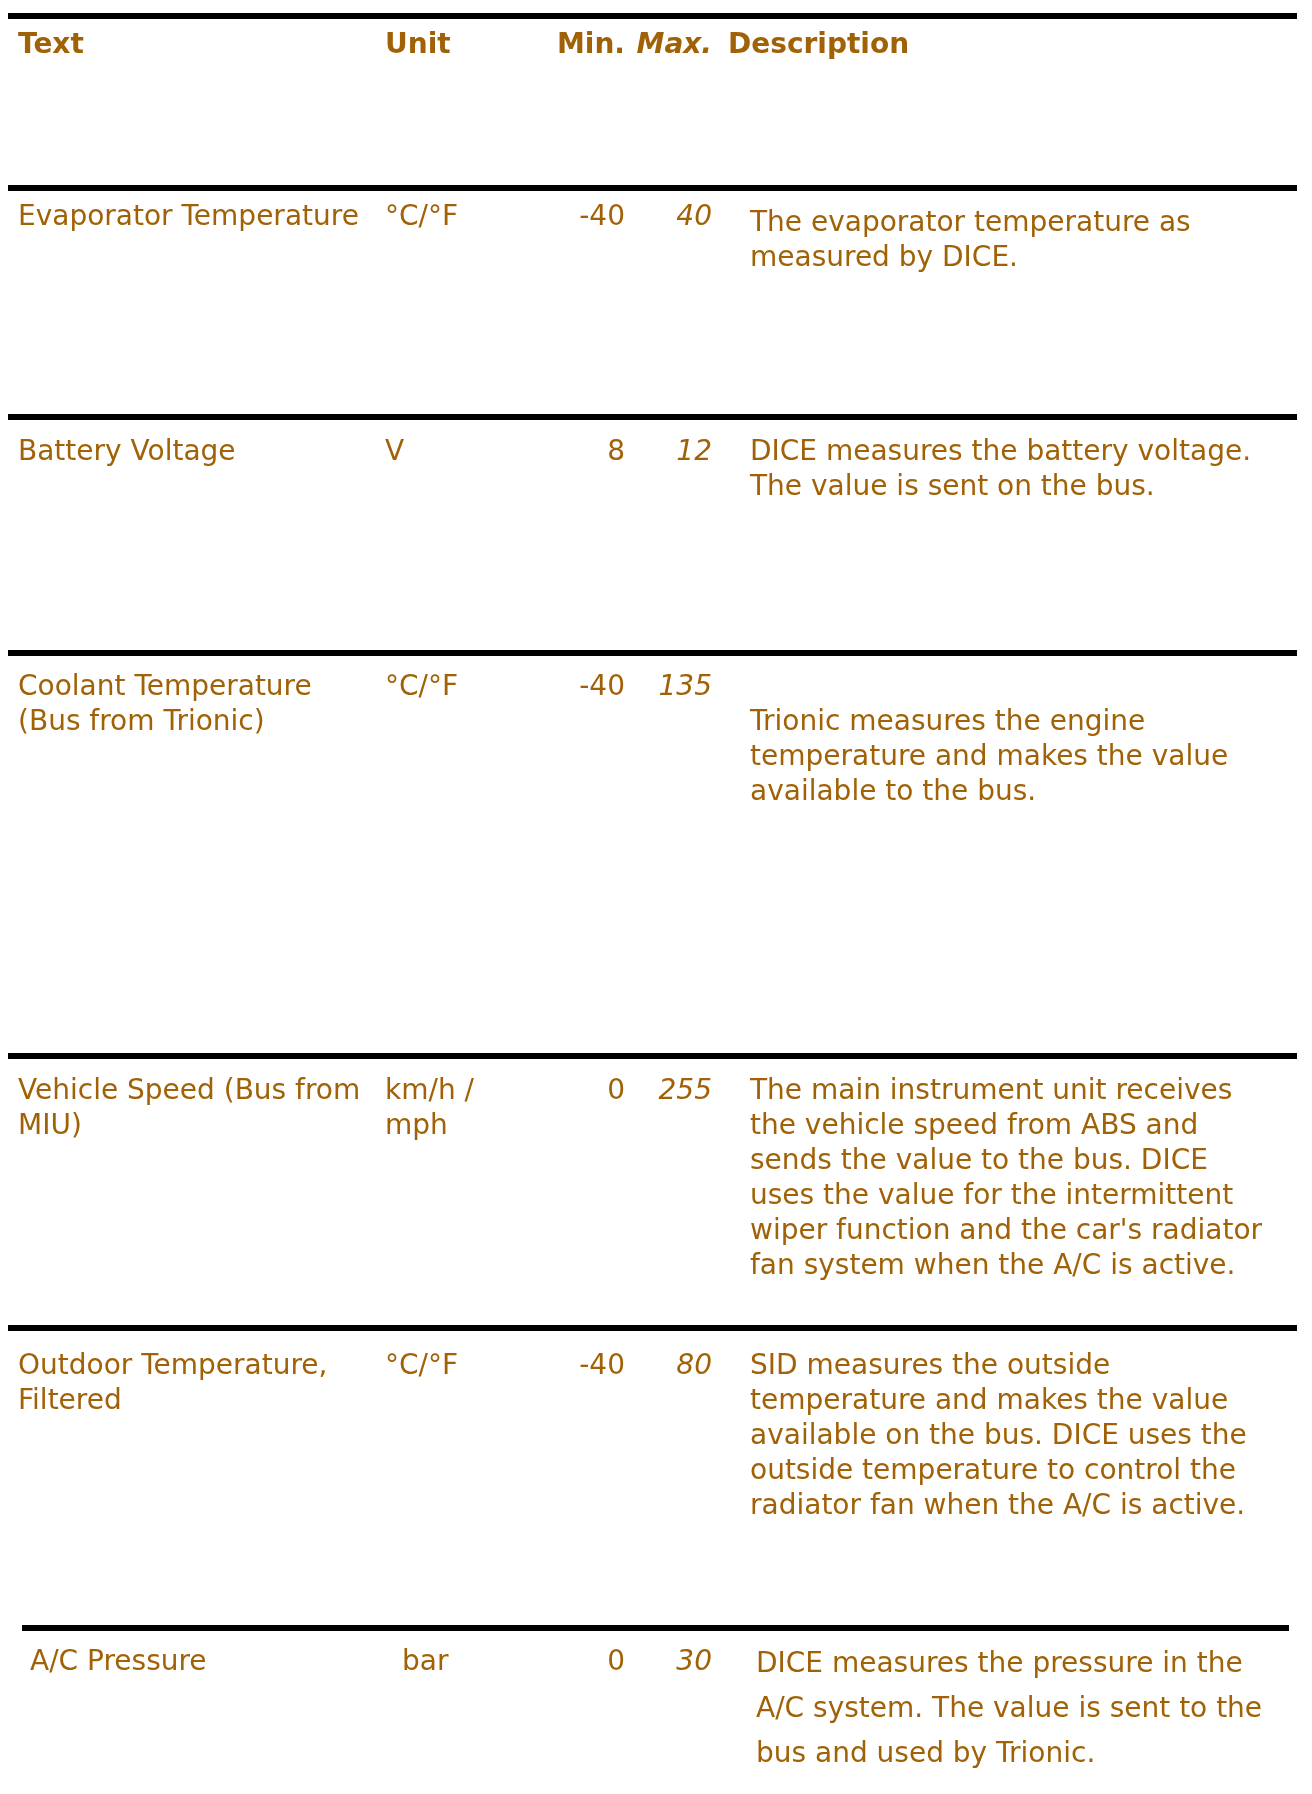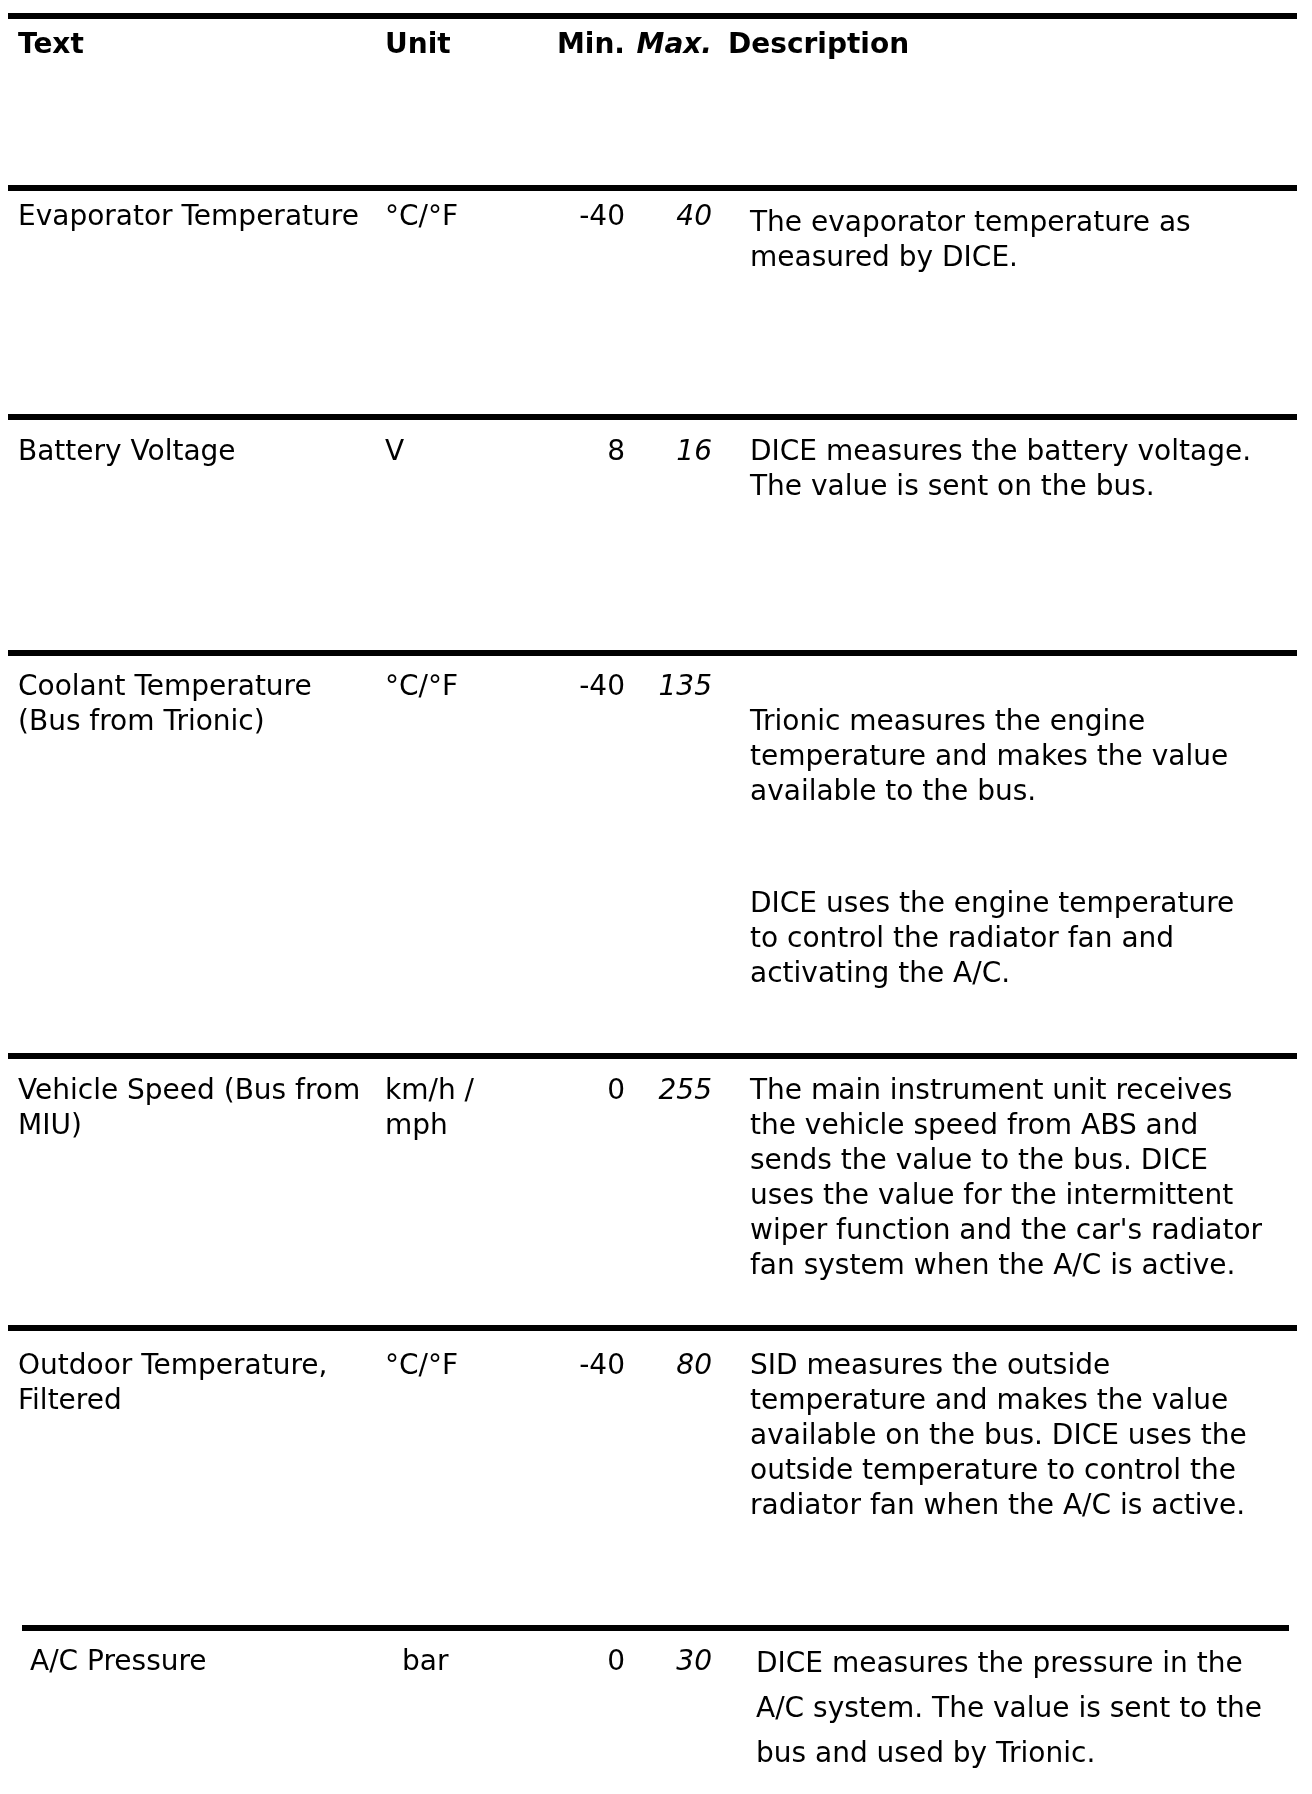--- a/index.html
+++ b/index.html
@@ -5,21 +5,21 @@
   html, body {
     margin: 0;
     padding: 0;
     background: #ffffff;
   }
   #page {
     position: relative;
     width: 1312px;
     height: 1794px;
     background: #ffffff;
-    color: #000000;
+    color: #a16207;
     font-family: "DejaVu Sans", "Liberation Sans", sans-serif;
     font-size: 28px;
     line-height: 35px;
     overflow: hidden;
   }
   .rule {
     position: absolute;
     left: 8px;
     width: 1289px;
     height: 6px;
@@ -73,38 +73,35 @@
     <div class="cell c-min" style="top:198px">-40</div>
     <div class="cell c-max" style="top:198px">40</div>
     <div class="cell c-desc" style="top:204px">The evaporator temperature as
 measured by DICE.</div>
   </div>
 
   <div>
     <div class="cell c-text" style="top:433px">Battery Voltage</div>
     <div class="cell c-unit" style="top:433px">V</div>
     <div class="cell c-min" style="top:433px">8</div>
-    <div class="cell c-max" style="top:433px">16</div>
+    <div class="cell c-max" style="top:433px">12</div>
     <div class="cell c-desc" style="top:433px">DICE measures the battery voltage.
 The value is sent on the bus.</div>
   </div>
 
   <div>
     <div class="cell c-text" style="top:668px">Coolant Temperature
 (Bus from Trionic)</div>
     <div class="cell c-unit" style="top:668px">°C/°F</div>
     <div class="cell c-min" style="top:668px">-40</div>
     <div class="cell c-max" style="top:668px">135</div>
     <div class="cell c-desc" style="top:668px">
       <div>Trionic measures the engine
 temperature and makes the value
 available to the bus.</div>
-      <div class="desc-para2">DICE uses the engine temperature
-to control the radiator fan and
-activating the A/C.</div>
     </div>
   </div>
 
   <div>
     <div class="cell c-text" style="top:1072px">Vehicle Speed (Bus from
 MIU)</div>
     <div class="cell c-unit" style="top:1072px">km/h /
 mph</div>
     <div class="cell c-min" style="top:1072px">0</div>
     <div class="cell c-max" style="top:1072px">255</div>

